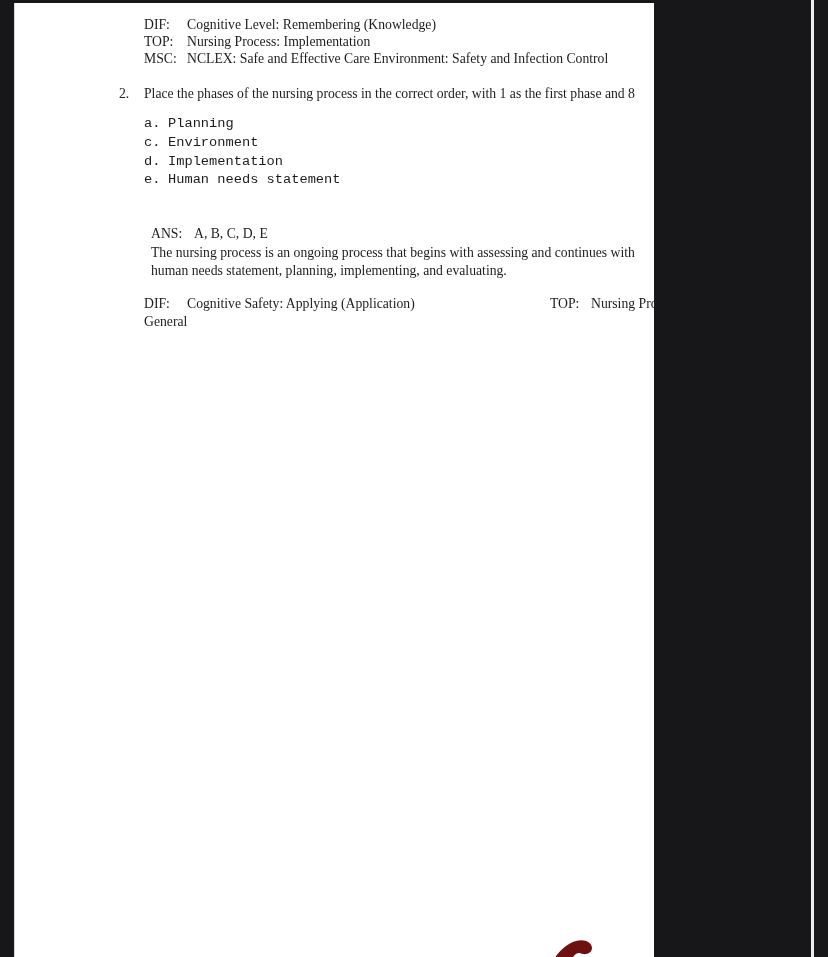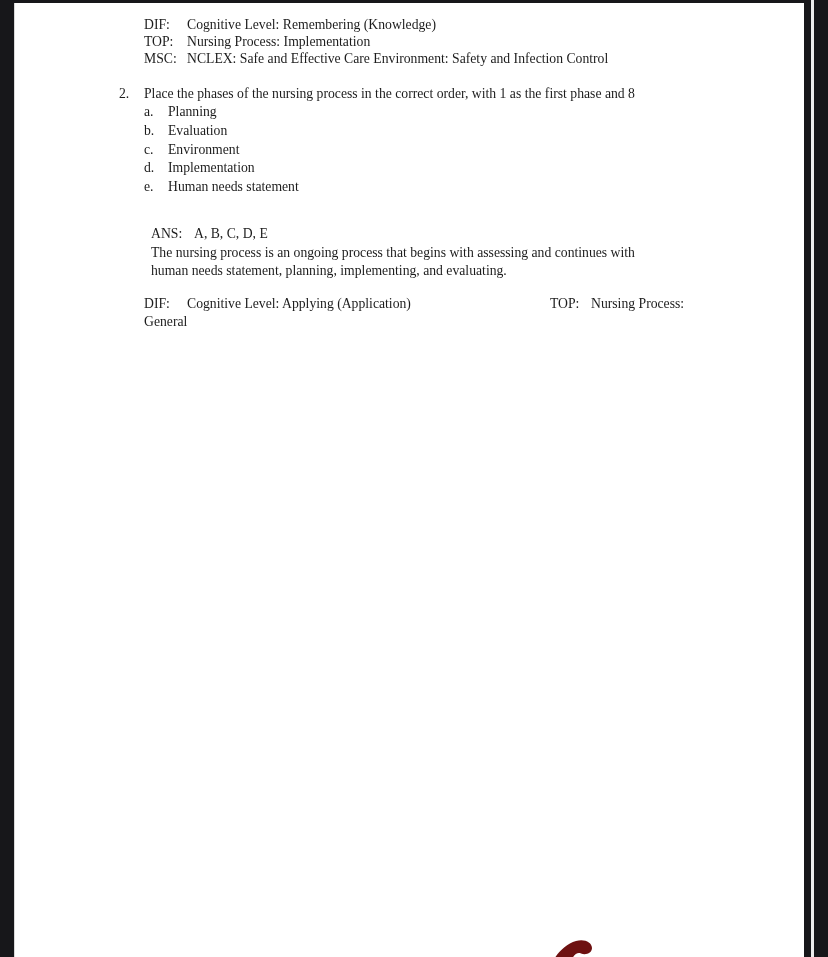--- a/index.html
+++ b/index.html
@@ -22,40 +22,40 @@
     left: 811px;
     top: 0;
     width: 3px;
     height: 957px;
     background: #ededed;
   }
   .page {
     position: absolute;
     left: 14px;
     top: 3px;
-    width: 790px;
+    width: 640px;
     height: 954px;
     background: #ffffff;
     border-left: 1px solid #d9d9d9;
     box-sizing: border-box;
     overflow: hidden;
     color: #1c1c1c;
     font-size: 13.7px;
   }
   .meta-block { position: absolute; white-space: nowrap; }
   .block1 { left: 129px; top: 13px; line-height: 17px; }
   .block2 { left: 129px; top: 292px; line-height: 17.5px; }
   .lbl { display: inline-block; width: 43px; }
   .top-col { position: absolute; left: 406px; top: 0; }
   .top-col .lbl { width: 41px; }
 
   .question-block { position: absolute; left: 104px; top: 81px; line-height: 19px; white-space: nowrap; }
   .qnum { display: inline-block; width: 25px; }
   .q-line-2 { padding-left: 25px; }
-  .options { margin-top: 0; }
+  .options { margin-top: 12px; font-family: Liberation Mono, monospace; }
   .option-row { padding-left: 25px; line-height: 18.8px; }
   .opt-letter { display: inline-block; width: 24px; }
 
   .ans-block { position: absolute; left: 136px; top: 222px; line-height: 18.5px; white-space: nowrap; }
   .ans-lbl { display: inline-block; width: 43px; }
 
   .accent-shape {
     position: absolute;
     left: 538px;
     top: 936px;
@@ -86,23 +86,20 @@
 
     <div class="question-block">
       <div class="q-line">
         <span class="qnum">2.</span><span>Place the phases of the nursing process in the correct order, with 1 as the first phase and 8</span>
       </div>
       <div class="options">
         <div class="option-row">
           <span class="opt-letter">a.</span><span>Planning</span>
         </div>
         <div class="option-row">
-          <span class="opt-letter">b.</span><span>Evaluation</span>
-        </div>
-        <div class="option-row">
           <span class="opt-letter">c.</span><span>Environment</span>
         </div>
         <div class="option-row">
           <span class="opt-letter">d.</span><span>Implementation</span>
         </div>
         <div class="option-row">
           <span class="opt-letter">e.</span><span>Human needs statement</span>
         </div>
       </div>
     </div>
@@ -110,21 +107,21 @@
     <div class="ans-block">
       <div>
         <span class="ans-lbl">ANS:</span><span>A, B, C, D, E</span>
       </div>
       <div>The nursing process is an ongoing process that begins with assessing and continues with</div>
       <div>human needs statement, planning, implementing, and evaluating.</div>
     </div>
 
     <div class="meta-block block2">
       <div class="meta-row" style="position:relative;">
-        <span class="lbl">DIF:</span><span>Cognitive Level: Applying (Application)</span>
+        <span class="lbl">DIF:</span><span>Cognitive Safety: Applying (Application)</span>
         <span class="top-col">
           <span class="lbl">TOP:</span><span>Nursing Process:</span>
         </span>
       </div>
       <div class="meta-row">General</div>
     </div>
 
     <svg class="accent-shape" viewBox="0 0 44 22">
       <path d="M 0 22 C 5 13, 13 5, 23 2 C 31 -0.5, 39 3, 39 9 C 39 14, 33 16.5, 28 14.5 C 24 13, 20.5 16, 18 22 Z" fill="#6e1111"></path>
     </svg>

